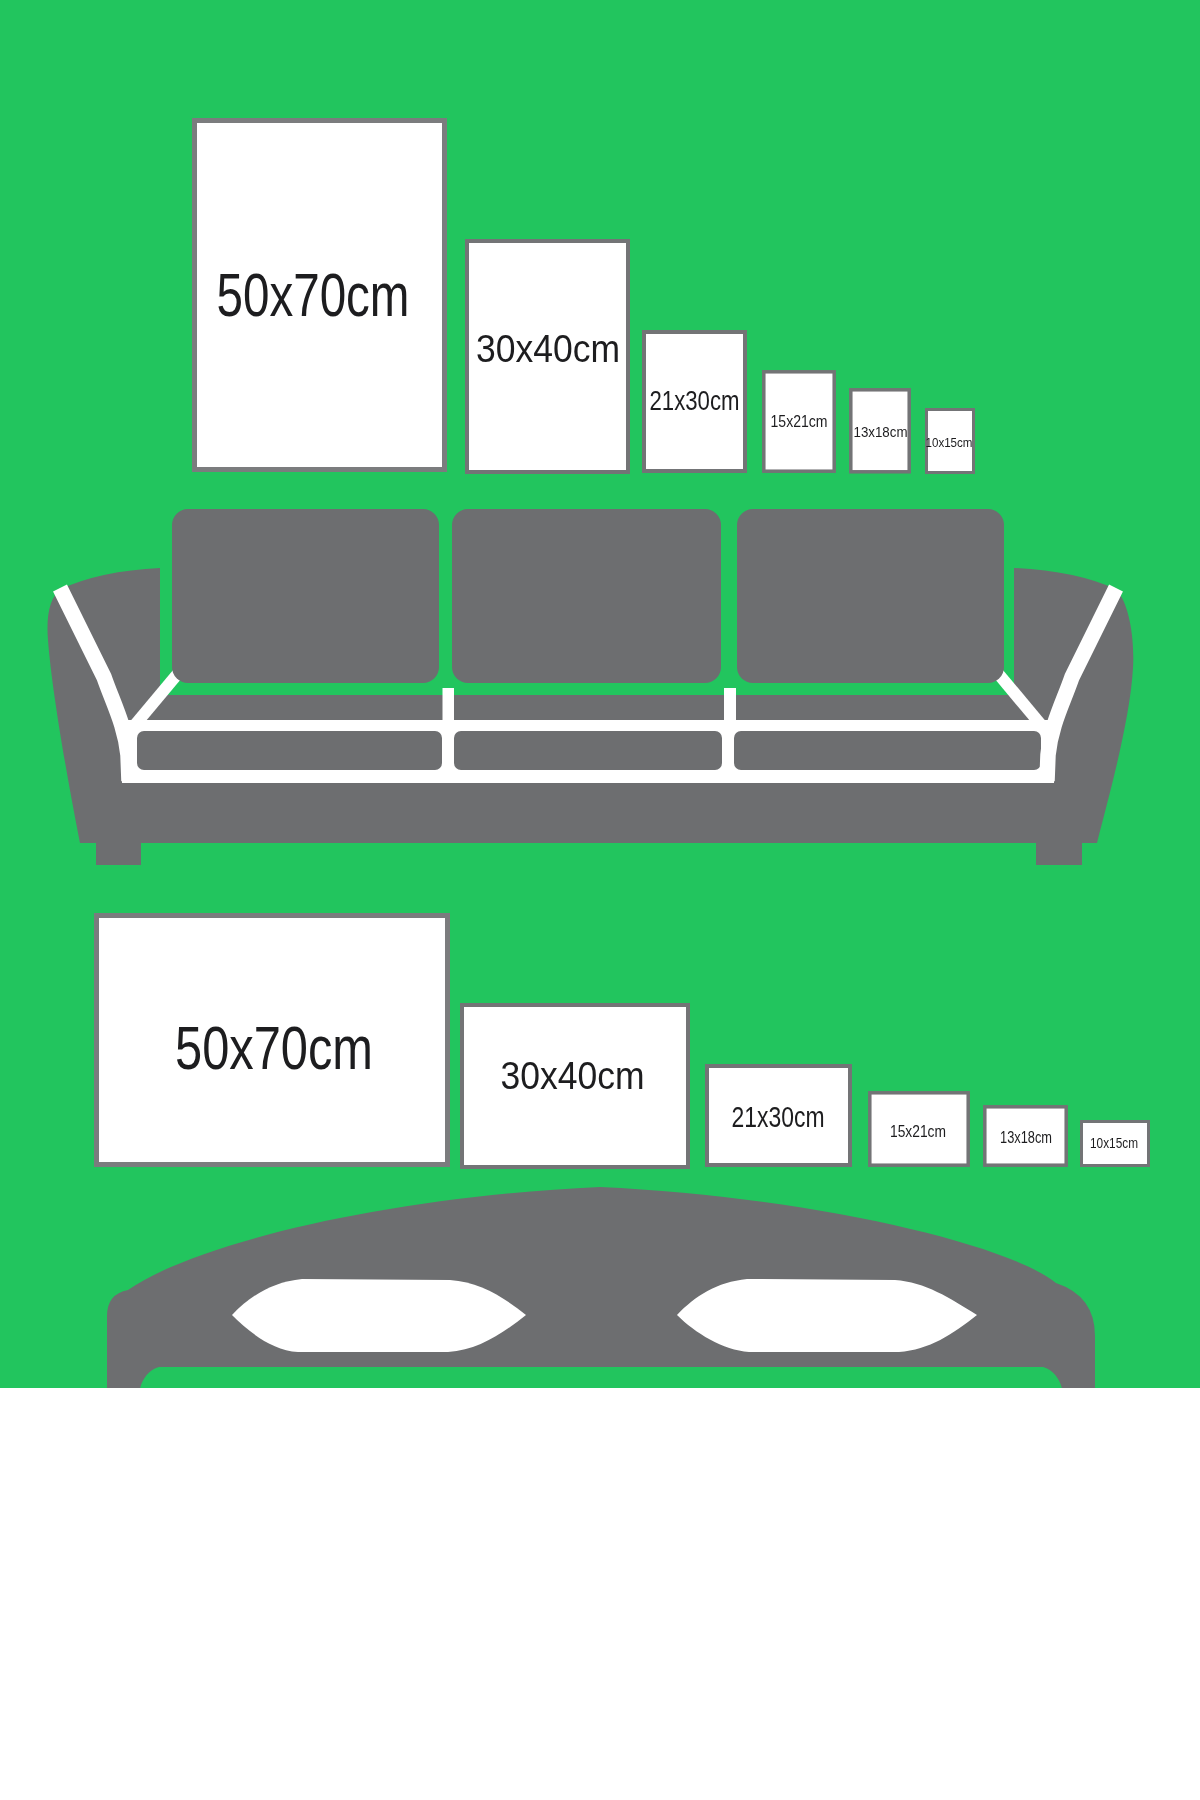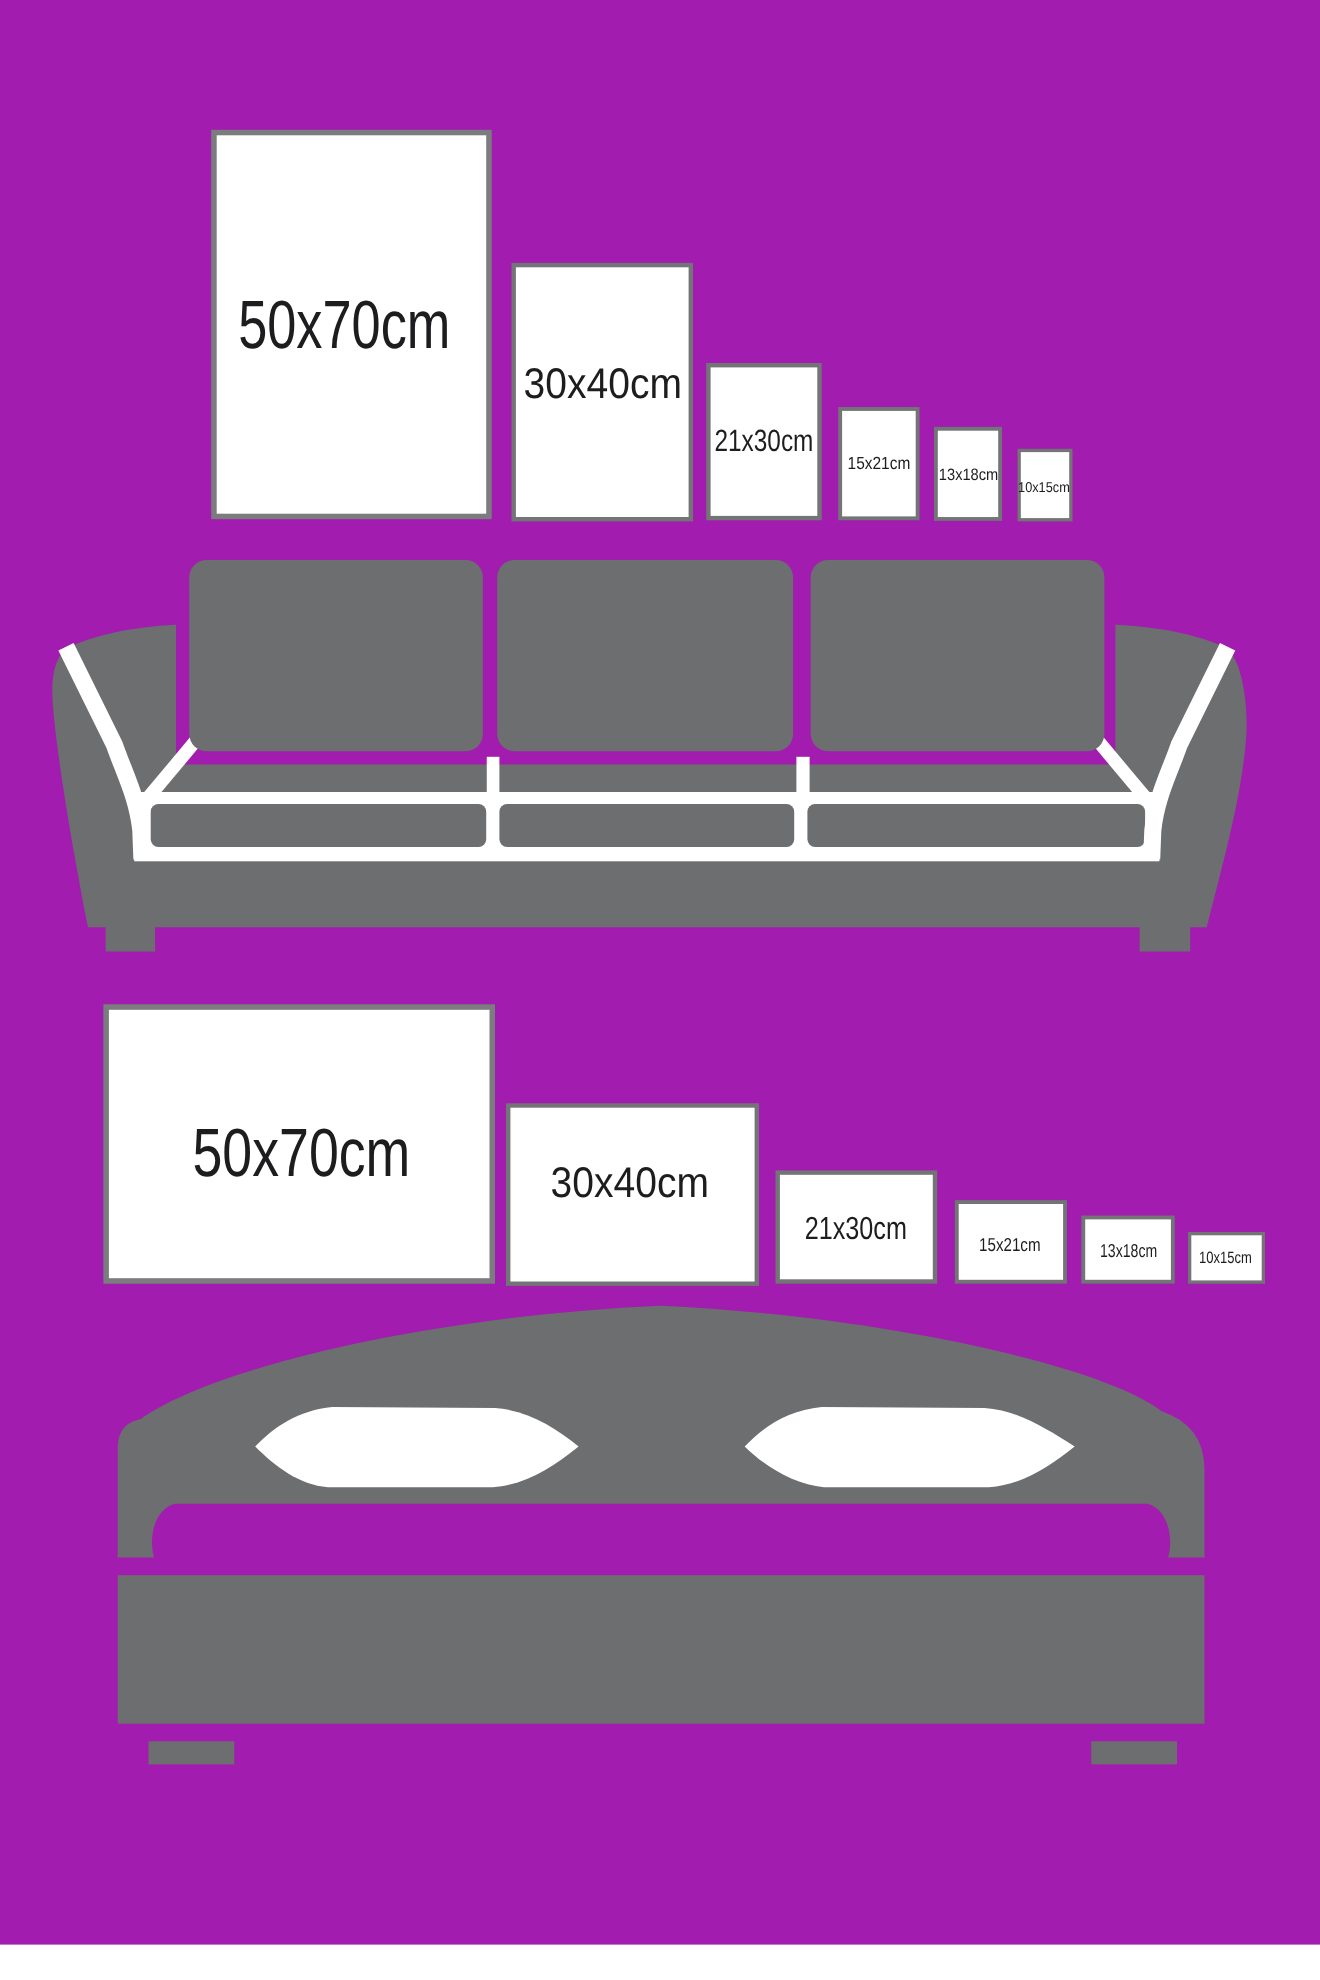--- a/index.html
+++ b/index.html
@@ -1,16 +1,16 @@
 <!DOCTYPE html>
 <html><head>
 <meta charset="utf-8">
 <style>
   html,body{margin:0;padding:0;background:#ffffff;}
-  .page{width:1200px;height:1768px;position:relative;background:#a21caf;overflow:hidden;}
+  .page{width:1200px;height:1388px;position:relative;background:#22c55e;overflow:hidden;}
   svg{position:absolute;top:0;left:0;}
   text{font-family:"Liberation Sans", sans-serif;fill:#1d1d1f;}
 </style>
 </head>
 <body>
 
 <div class="page">
 <svg width="1200" height="1800" viewBox="0 0 1200 1800">
 
   <rect x="194.5" y="120.5" width="250" height="349" fill="#ffffff" stroke="#7b7c7e" stroke-width="5"></rect>

